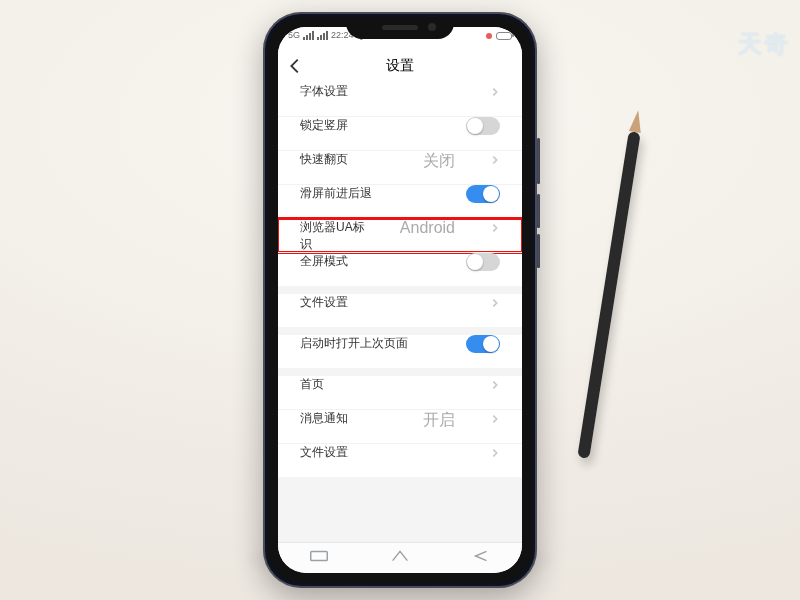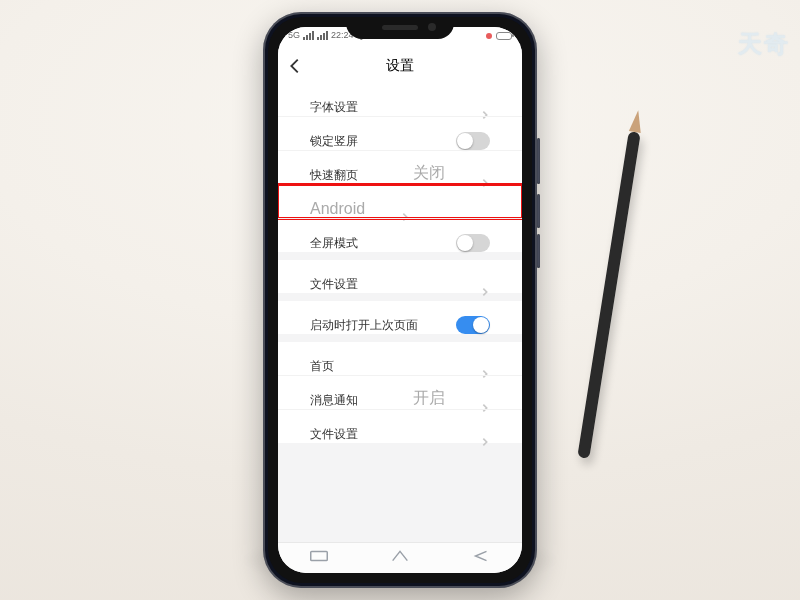--- a/index.html
+++ b/index.html
@@ -42,21 +42,21 @@
   .statpill{width:14px;height:6px;border-radius:3px;border:1px solid #888;position:relative;}
   .statpill::after{content:"";position:absolute;right:-3px;top:1px;width:2px;height:3px;background:#888;border-radius:1px;}
   
   .header{position:relative;height:34px;background:#fff;border-bottom:1px solid #f0f0f0;}
   .back{position:absolute;left:6px;top:6px;width:22px;height:22px;}
   .back svg{width:22px;height:22px;stroke:#333;stroke-width:2;fill:none;}
   .title{position:absolute;left:0;right:0;top:8px;text-align:center;font-size:14px;color:#000000;}
   
   .list{background:#f4f4f5;}
   .group{background:#fff;margin-bottom:8px;}
-  .row{position:relative;display:flex;align-items:flex-end;height:33px;padding:0 32px;}
+  .row{position:relative;display:flex;align-items:flex-start;height:33px;padding:0 22px;}
   .row + .row{border-top:1px solid #f2f2f2;gap:33px;}
   .row .label{flex:1;font-size:12px;color:#333;}
   .row .value{font-size:16px;color:#aaa;margin-right:2px;}
   .chev{width:10px;height:10px;}
   .chev svg{width:10px;height:10px;stroke:#c9c9c9;stroke-width:2;fill:none;}
   .toggle{width:34px;height:18px;border-radius:10px;background:#d6d6d6;position:relative;transition:.2s;}
   .toggle::after{content:"";position:absolute;top:1px;left:1px;width:16px;height:16px;border-radius:50%;background:#fff;box-shadow:0 1px 2px rgba(0,0,0,.3);}
   .toggle.on{background:#368df0;}
   .toggle.on::after{left:auto;right:1px;}
   
@@ -129,21 +129,26 @@
                 <div class="label">锁定竖屏</div>
                 <div class="toggle"></div>
               </div>
               <div class="row">
                 <div class="label">快速翻页</div>
                 <div class="value">关闭</div>
                 <div class="chev"><svg viewBox="0 0 12 12">
                     <polyline points="4 2 8 6 4 10"></polyline>
                   </svg></div>
               </div>
+              <div class="row">
+                <div class="label">滑屏前进后退</div>
+                <div class="toggle on"></div>
+              </div>
               <div class="row" style="position: relative;">
+                <div class="label">浏览器UA标识</div>
                 <div class="value">Android</div>
                 <div class="chev"><svg viewBox="0 0 12 12">
                     <polyline points="4 2 8 6 4 10"></polyline>
                   </svg></div>
                 <div class="hl"></div>
               </div>
               <div class="row">
                 <div class="label">全屏模式</div>
                 <div class="toggle"></div>
               </div>

